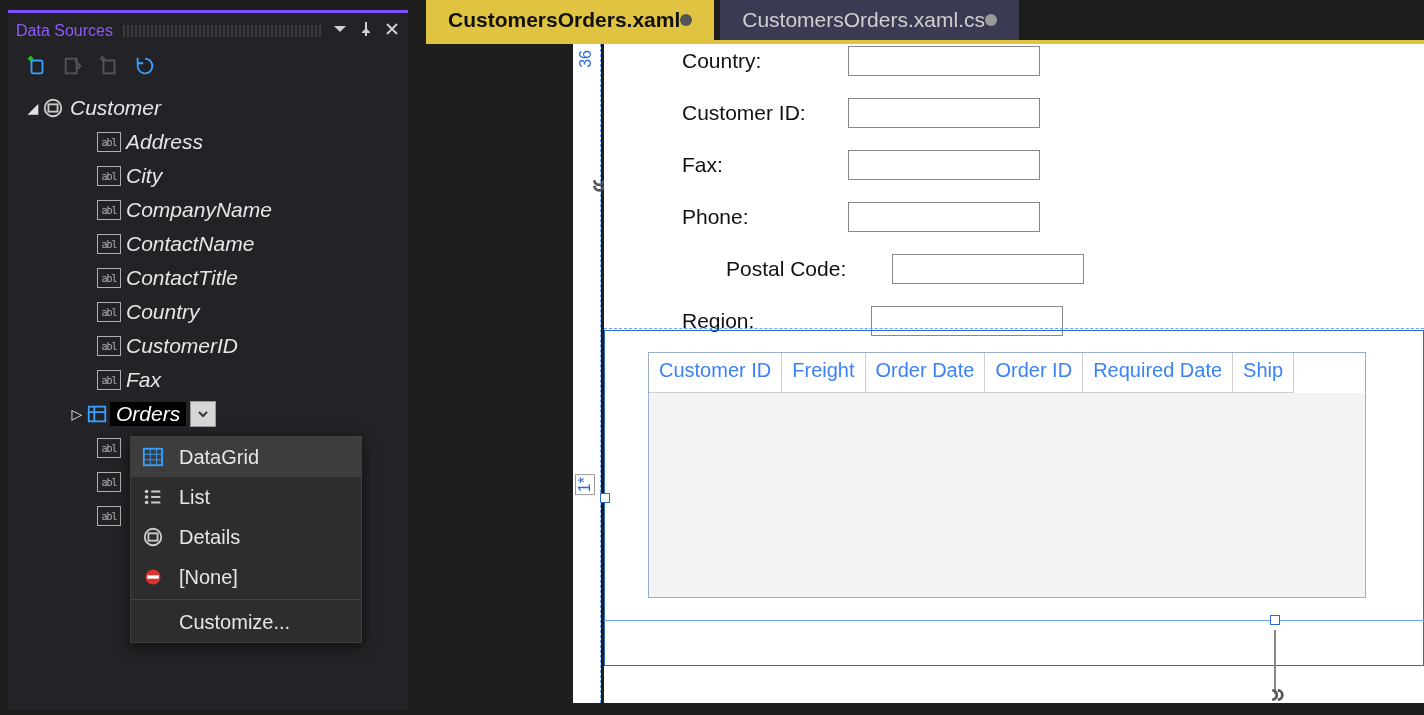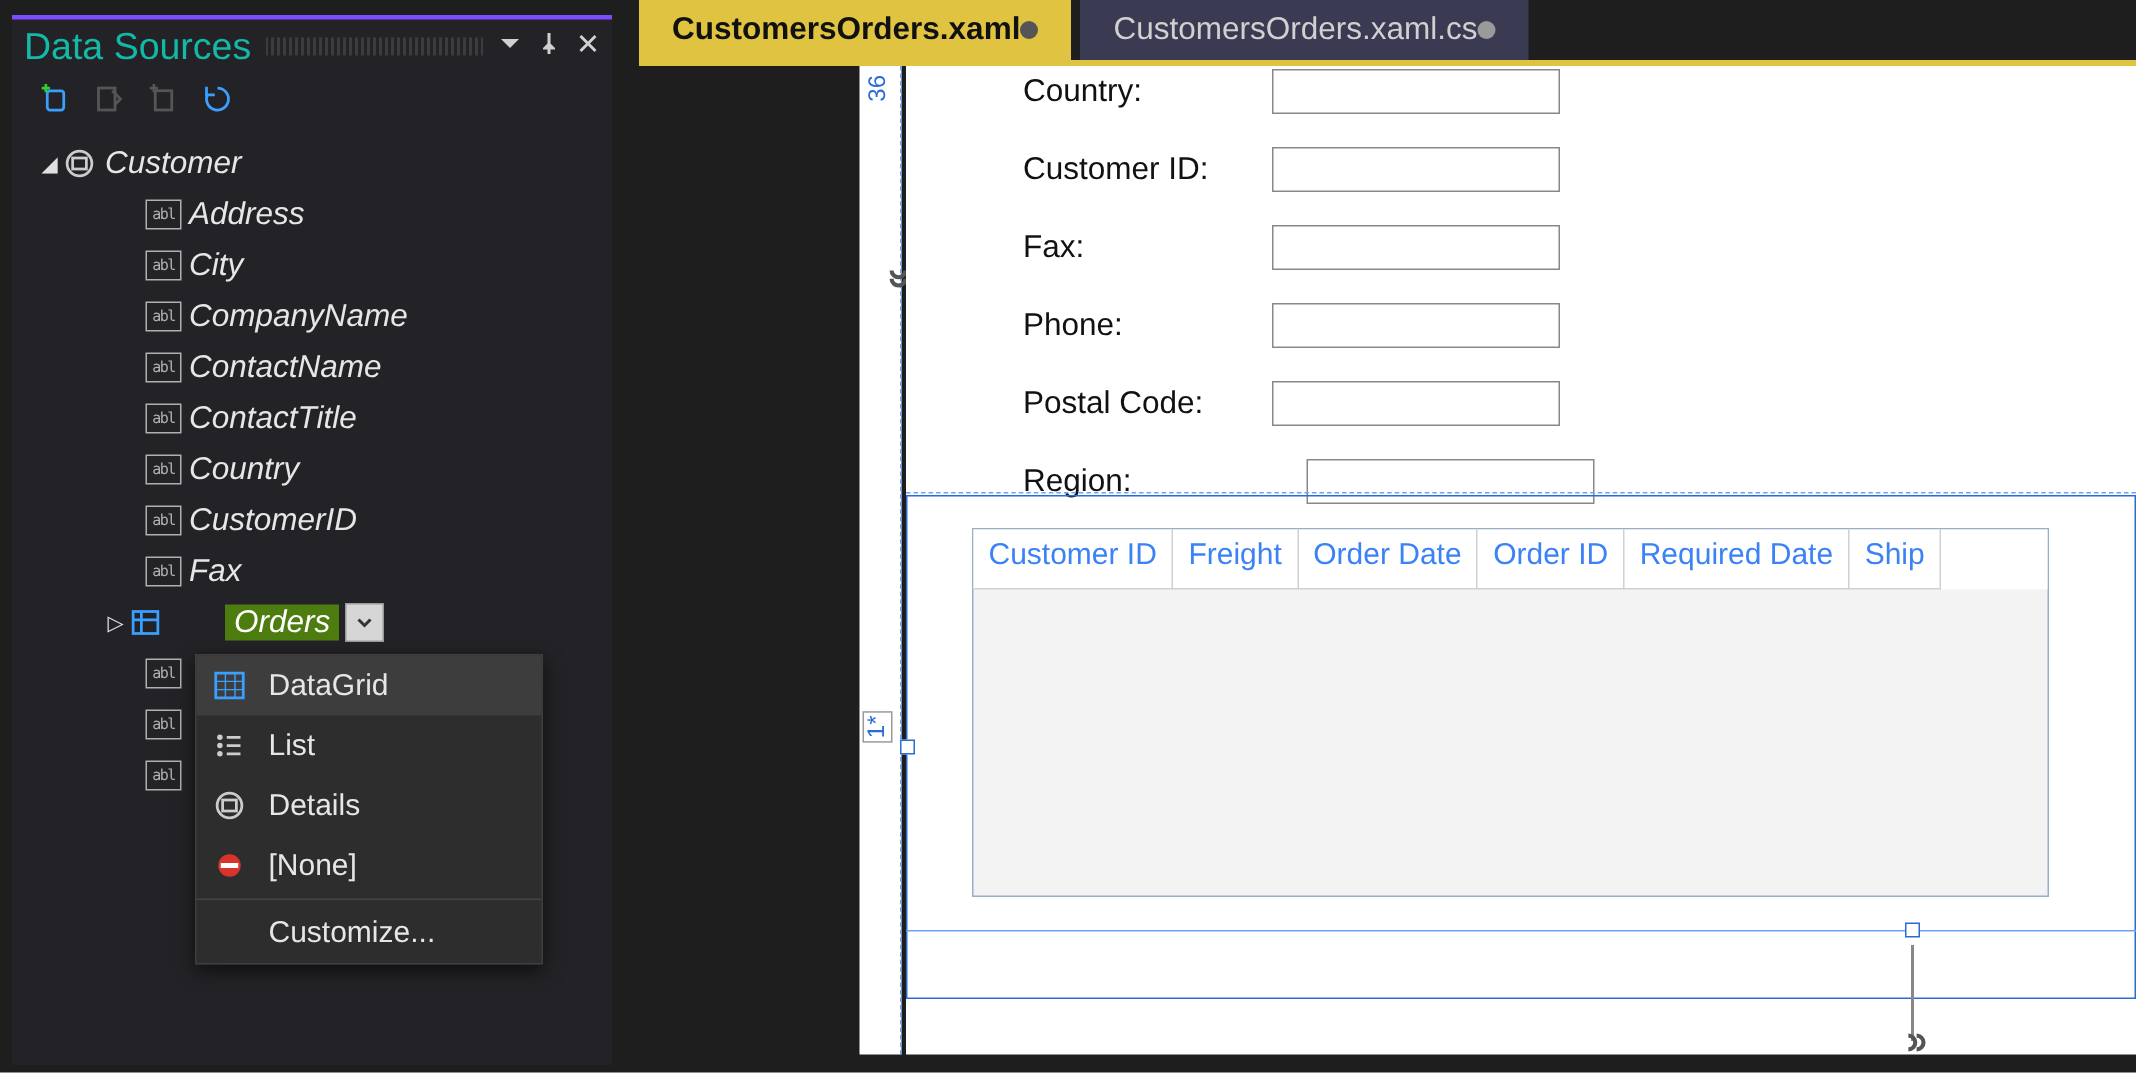--- a/index.html
+++ b/index.html
@@ -2,35 +2,35 @@
 <html><head>
 <meta charset="utf-8">
 <style>
   * { box-sizing: border-box; margin: 0; padding: 0; font-family: "Segoe UI", sans-serif; }
   body { background: #1e1e1e; width: 1424px; height: 715px; overflow: hidden; position: relative; }
 
   
   .panel { position: absolute; left: 8px; top: 10px; width: 400px; height: 700px;
            background: #232226; border-top: 3px solid #7c4dff; }
   .panel-header { display: flex; align-items: center; height: 36px; padding: 0 8px; }
-  .panel-title { color: #14b8a6; font-size: 25px; flex: 0 0 auto; }
+  .panel-title { color: #8b5cf6; font-size: 16px; flex: 0 0 auto; }
   .panel-drag { flex: 1 1 auto; height: 12px; margin: 0 10px;
                 background: repeating-linear-gradient(90deg,#3c3c3c 0 2px,transparent 2px 4px); }
   .panel-icons { display: flex; gap: 10px; color:#d0d0d0; }
   .panel-icons svg { width:16px; height:16px; fill:#d0d0d0; }
 
   .toolbar { display:flex; gap:14px; padding:6px 18px 10px; align-items:center; }
   .toolbar svg { width:22px; height:22px; }
   .toolbar .dim { opacity:.5; }
 
   .tree { padding-left: 18px; color:#e6e6e6; font-size:21px; }
   .tree-row { display:flex; align-items:center; height:34px; position:relative; }
   .tree-row .glyph { width:26px; display:flex; justify-content:center; }
   .tree-row .label { padding-left:4px; white-space:nowrap;font-style:italic; }
-  .tree-row.selected .label { background:#4d7c0f; color:#fff; padding:0 6px;margin-left:40px; }
+  .tree-row.selected .label { background:#000000; color:#fff; padding:0 6px; }
   .arrow { width:14px; display:inline-block; text-align:center; color:#e0e0e0; font-size:14px;}
   .indent2 { padding-left:52px; }
 
   .field-icon { width:24px; height:20px; border:1px solid #b0b0b0; display:inline-flex;
                 align-items:center; justify-content:center; font-size:10px; color:#b0b0b0;
                 font-family:monospace; letter-spacing:-1px;}
   .entity-icon { width:22px; height:22px; }
   .orders-icon { width:22px; height:22px; }
 
   .dd-btn { width:26px; height:26px; margin-left:4px; background:#d6d6d6;
@@ -317,21 +317,21 @@
       <input type="text" style="">
     </div>
       <div class="form-row" style="top:106px;">
       <label>Fax:</label>
       <input type="text" style="">
     </div>
       <div class="form-row" style="top:158px;">
       <label>Phone:</label>
       <input type="text" style="">
     </div>
-      <div class="form-row" style="top:210px;">
+      <div class="form-row" style="top:210px;margin-left:44px;">
       <label>Postal Code:</label>
       <input type="text" style="">
     </div>
       <div class="form-row" style="top:262px;gap:23px;">
       <label>Region:</label>
       <input type="text" style="">
     </div>
     </div>
 
   <div class="guide-h"></div>

